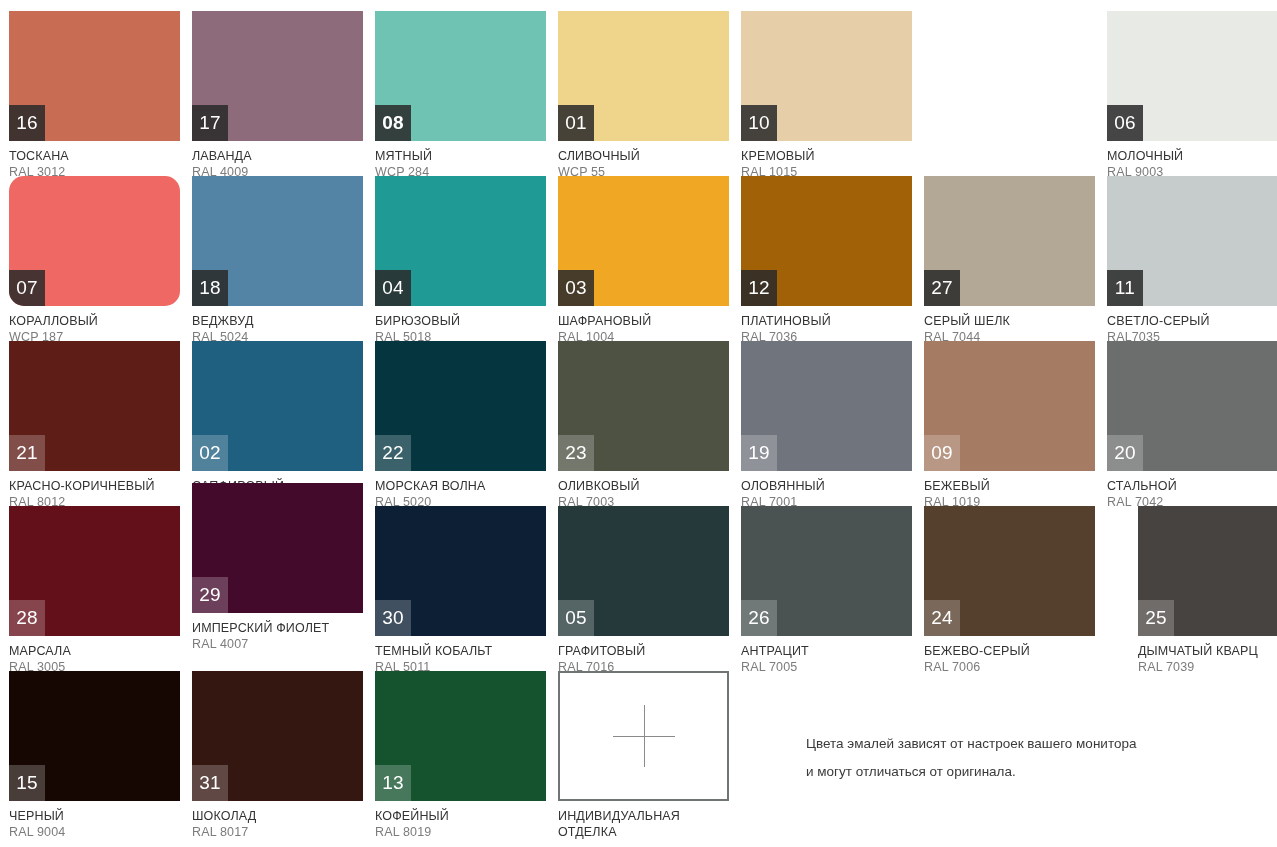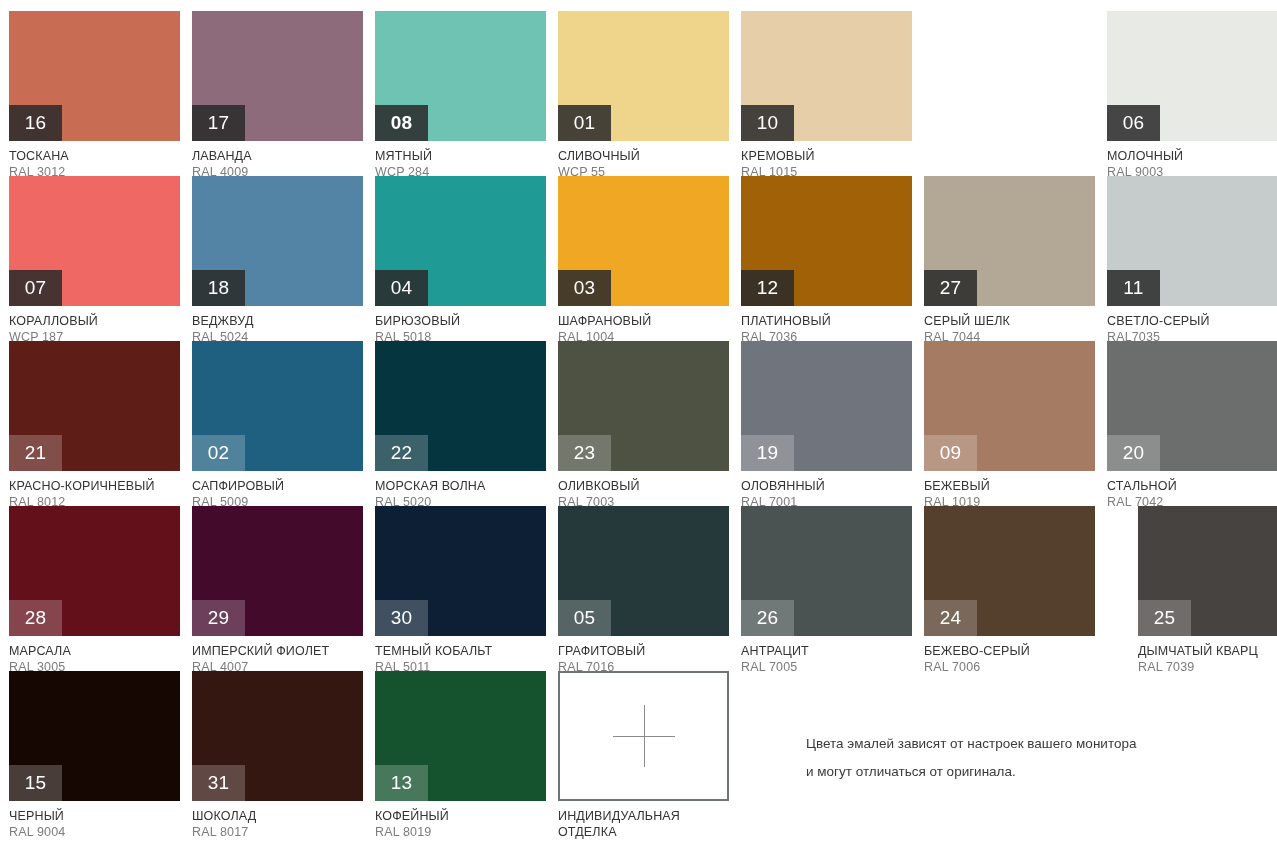--- a/index.html
+++ b/index.html
@@ -32,21 +32,21 @@
   .swatch {
     position: relative;
     width: 171px;
     height: 130px;
     overflow: hidden;
   }
   .swatch-badge {
     position: absolute;
     left: 0;
     bottom: 0;
-    width: 53px;
+    width: 36px;
     height: 36px;
     background: rgba(42,42,42,0.86);
     color: #ffffff;
     font-size: 19px;
     line-height: 36px;
     text-align: center;
     letter-spacing: 0.3px;
     font-family: "Liberation Sans", sans-serif;
   }
   .swatch.is-dark .swatch-badge {
@@ -166,21 +166,21 @@
       <div class="cell" style="left: 1098px; top: 0px;">
         <div class="swatch" style="background: rgb(232, 234, 230);">
           <div class="swatch-badge">06</div>
         </div>
         <div class="cell-labels">
           <div class="cell-name">МОЛОЧНЫЙ</div>
           <div class="cell-code">RAL 9003</div>
         </div>
       </div>
       <div class="cell" style="left: 0px; top: 165px;">
-        <div class="swatch" style="background: rgb(239, 104, 99);">
+        <div class="swatch" style="background: rgb(239, 104, 99); border-radius: 15px;">
           <div class="swatch-badge">07</div>
         </div>
         <div class="cell-labels">
           <div class="cell-name">КОРАЛЛОВЫЙ</div>
           <div class="cell-code">WCP 187</div>
         </div>
       </div>
       <div class="cell" style="left: 183px; top: 165px;">
         <div class="swatch" style="background: rgb(84, 132, 165);">
           <div class="swatch-badge">18</div>
@@ -300,21 +300,21 @@
       </div>
       <div class="cell" style="left: 0px; top: 495px;">
         <div class="swatch is-dark" style="background: rgb(100, 16, 26);">
           <div class="swatch-badge">28</div>
         </div>
         <div class="cell-labels">
           <div class="cell-name">МАРСАЛА</div>
           <div class="cell-code">RAL 3005</div>
         </div>
       </div>
-      <div class="cell" style="left: 183px; top: 495px;">
+      <div class="cell" style="left: 183px; top: 472px;">
         <div class="swatch is-dark" style="background: rgb(67, 10, 44);">
           <div class="swatch-badge">29</div>
         </div>
         <div class="cell-labels">
           <div class="cell-name">ИМПЕРСКИЙ ФИОЛЕТ</div>
           <div class="cell-code">RAL 4007</div>
         </div>
       </div>
       <div class="cell" style="left: 366px; top: 495px;">
         <div class="swatch is-dark" style="background: rgb(12, 31, 53);">

